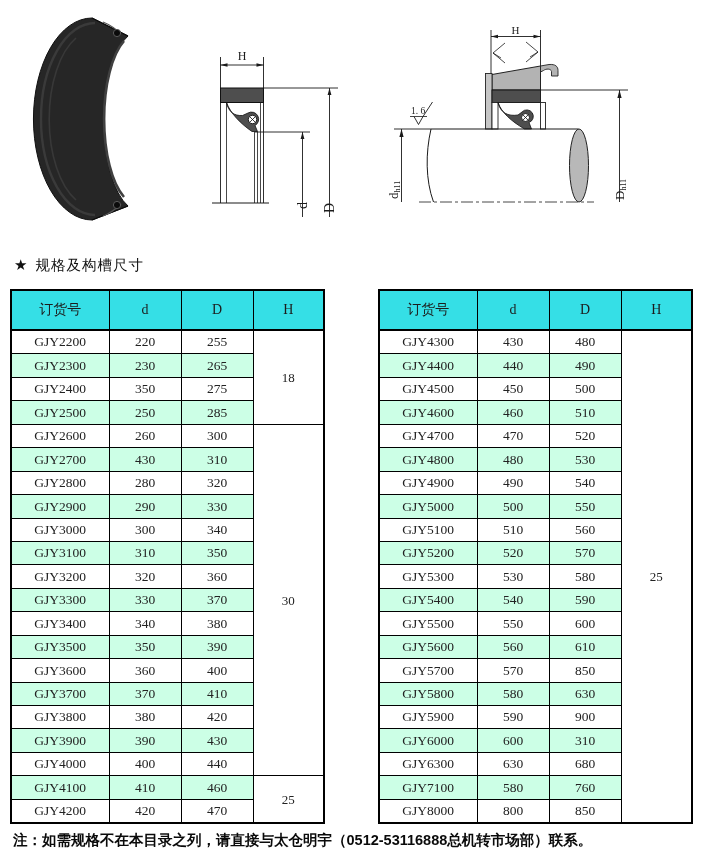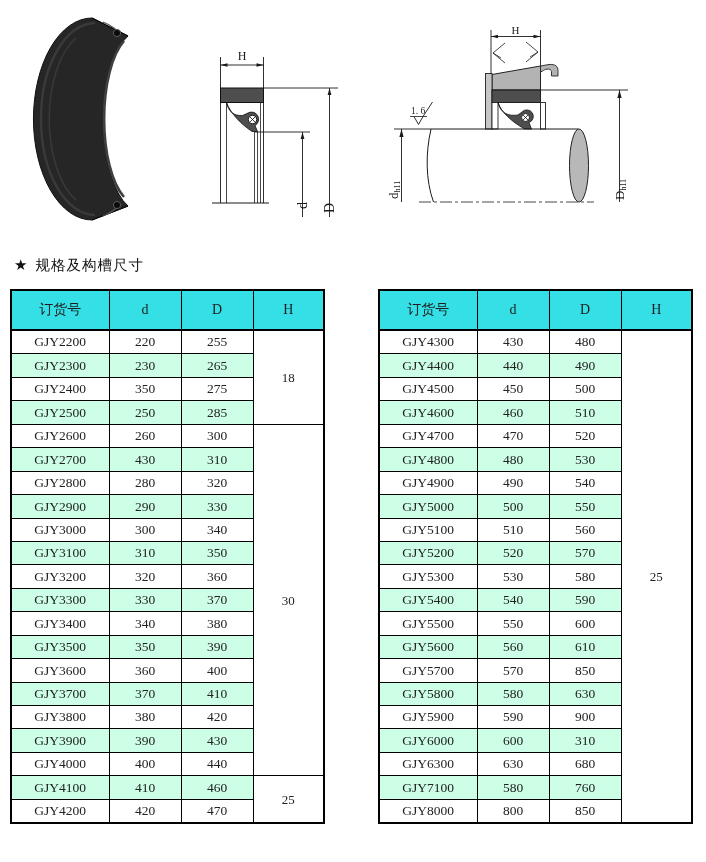--- a/index.html
+++ b/index.html
@@ -404,14 +404,15 @@
           <td>760</td>
         </tr>
         <tr>
           <td>GJY8000</td>
           <td>800</td>
           <td>850</td>
         </tr>
       </tbody>
   </table>
 
+  <div class="note">注：如需规格不在本目录之列，请直接与太仓明宇（0512-53116888总机转市场部）联系。</div>
 
 </div>
 
 </body></html>

